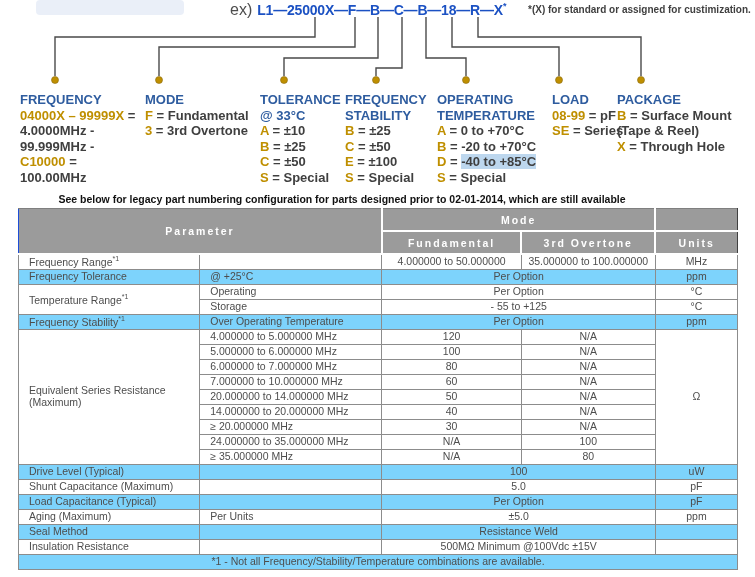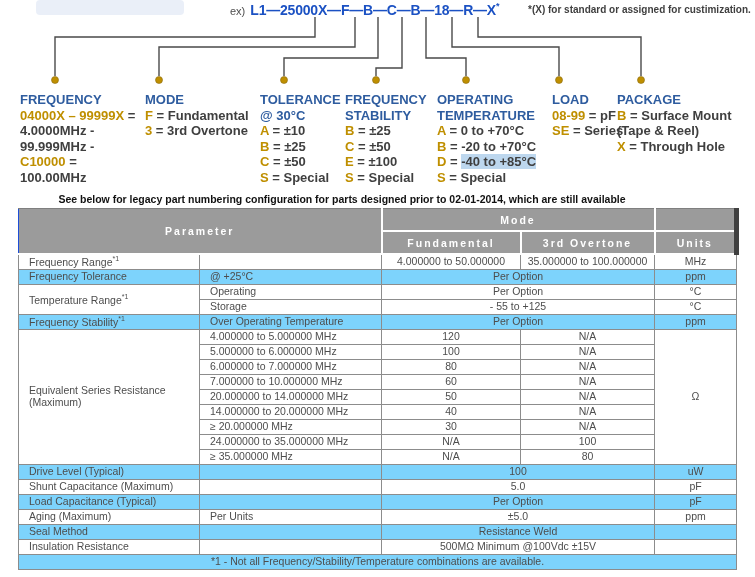--- a/index.html
+++ b/index.html
@@ -7,21 +7,21 @@
     position:relative;width:755px;height:577px;background:#fff;overflow:hidden;
     font-family:"Liberation Sans",sans-serif;
   }
   
   .faded-logo{
     position:absolute;left:36px;top:0;width:148px;height:15px;
     background:#d9e2f2;border-radius:4px;opacity:.55;
   }
   
   .example-line{position:absolute;left:230px;top:1px;white-space:nowrap;}
-  .ex-label{font-size:11px;color:#4d4d4d;margin-right:5px;}
+  .ex-label{font-size:16px;color:#4d4d4d;margin-right:5px;}
   .part-number{font-size:14px;font-weight:bold;color:#1b51c3;letter-spacing:-0.2px;}
   .part-number sup{font-size:9px;}
   .pn-note{
     position:absolute;left:528px;top:4px;font-size:10px;font-weight:bold;color:#3f3f3f;
   }
   
   svg.connectors{position:absolute;left:0;top:0;}
   svg.connectors path{fill:none;stroke:#4a4a4a;stroke-width:1.4px;}
   svg.connectors circle{fill:#bf8f00;stroke:#8a6a10;stroke-width:.6px;}
   
@@ -41,21 +41,21 @@
     border-collapse:collapse;table-layout:fixed;
     font-size:10.5px;color:#4d4d4d;
     border:1px solid #7f7f7f;
   }
   table.spec thead td{
     background:#9b9b9b;color:#fff;font-weight:bold;letter-spacing:2px;
     text-align:center;height:19px;border:2px solid #fff;
   }
   table.spec thead tr:first-child td{border-top:1px solid #7f7f7f;}
   table.spec thead td:first-child{border-left:1px solid #1d4ed8;}
-  table.spec thead td:last-child{border-right:5px solid #404040;}
+  table.spec thead td:last-child{border-right:1px solid #404040;}
   table.spec tbody td{
     border:1px solid #8c8c8c;height:14px;padding:0 6px;vertical-align:middle;line-height:1.12;
   }
   table.spec tbody tr.alt td{background:#7dd3fc;}
   table.spec td.al{text-align:left;padding-left:10px;}
   table.spec td.ac{text-align:center;}
   table.spec sup{font-size:7px;}
   table.spec td.footnote{text-align:center;height:14px;}
 </style>
 </head>
@@ -96,21 +96,21 @@
         <div><span class="s-gold">C10000</span><span class="s-dark"> =</span></div>
         <div><span class="s-dark">100.00MHz</span></div>
       </div>
       <div class="legend-col" style="left: 145px;">
         <div class="h">MODE</div>
         <div><span class="s-gold">F</span><span class="s-dark"> = Fundamental</span></div>
         <div><span class="s-gold">3</span><span class="s-dark"> = 3rd Overtone</span></div>
       </div>
       <div class="legend-col" style="left: 260px;">
         <div class="h">TOLERANCE</div>
-        <div class="h">@ 30°C</div>
+        <div class="h">@ 33°C</div>
         <div><span class="s-gold">A</span><span class="s-dark"> = ±10</span></div>
         <div><span class="s-gold">B</span><span class="s-dark"> = ±25</span></div>
         <div><span class="s-gold">C</span><span class="s-dark"> = ±50</span></div>
         <div><span class="s-gold">S</span><span class="s-dark"> = Special</span></div>
       </div>
       <div class="legend-col" style="left: 345px;">
         <div class="h">FREQUENCY</div>
         <div class="h">STABILITY</div>
         <div><span class="s-gold">B</span><span class="s-dark"> = ±25</span></div>
         <div><span class="s-gold">C</span><span class="s-dark"> = ±50</span></div>

